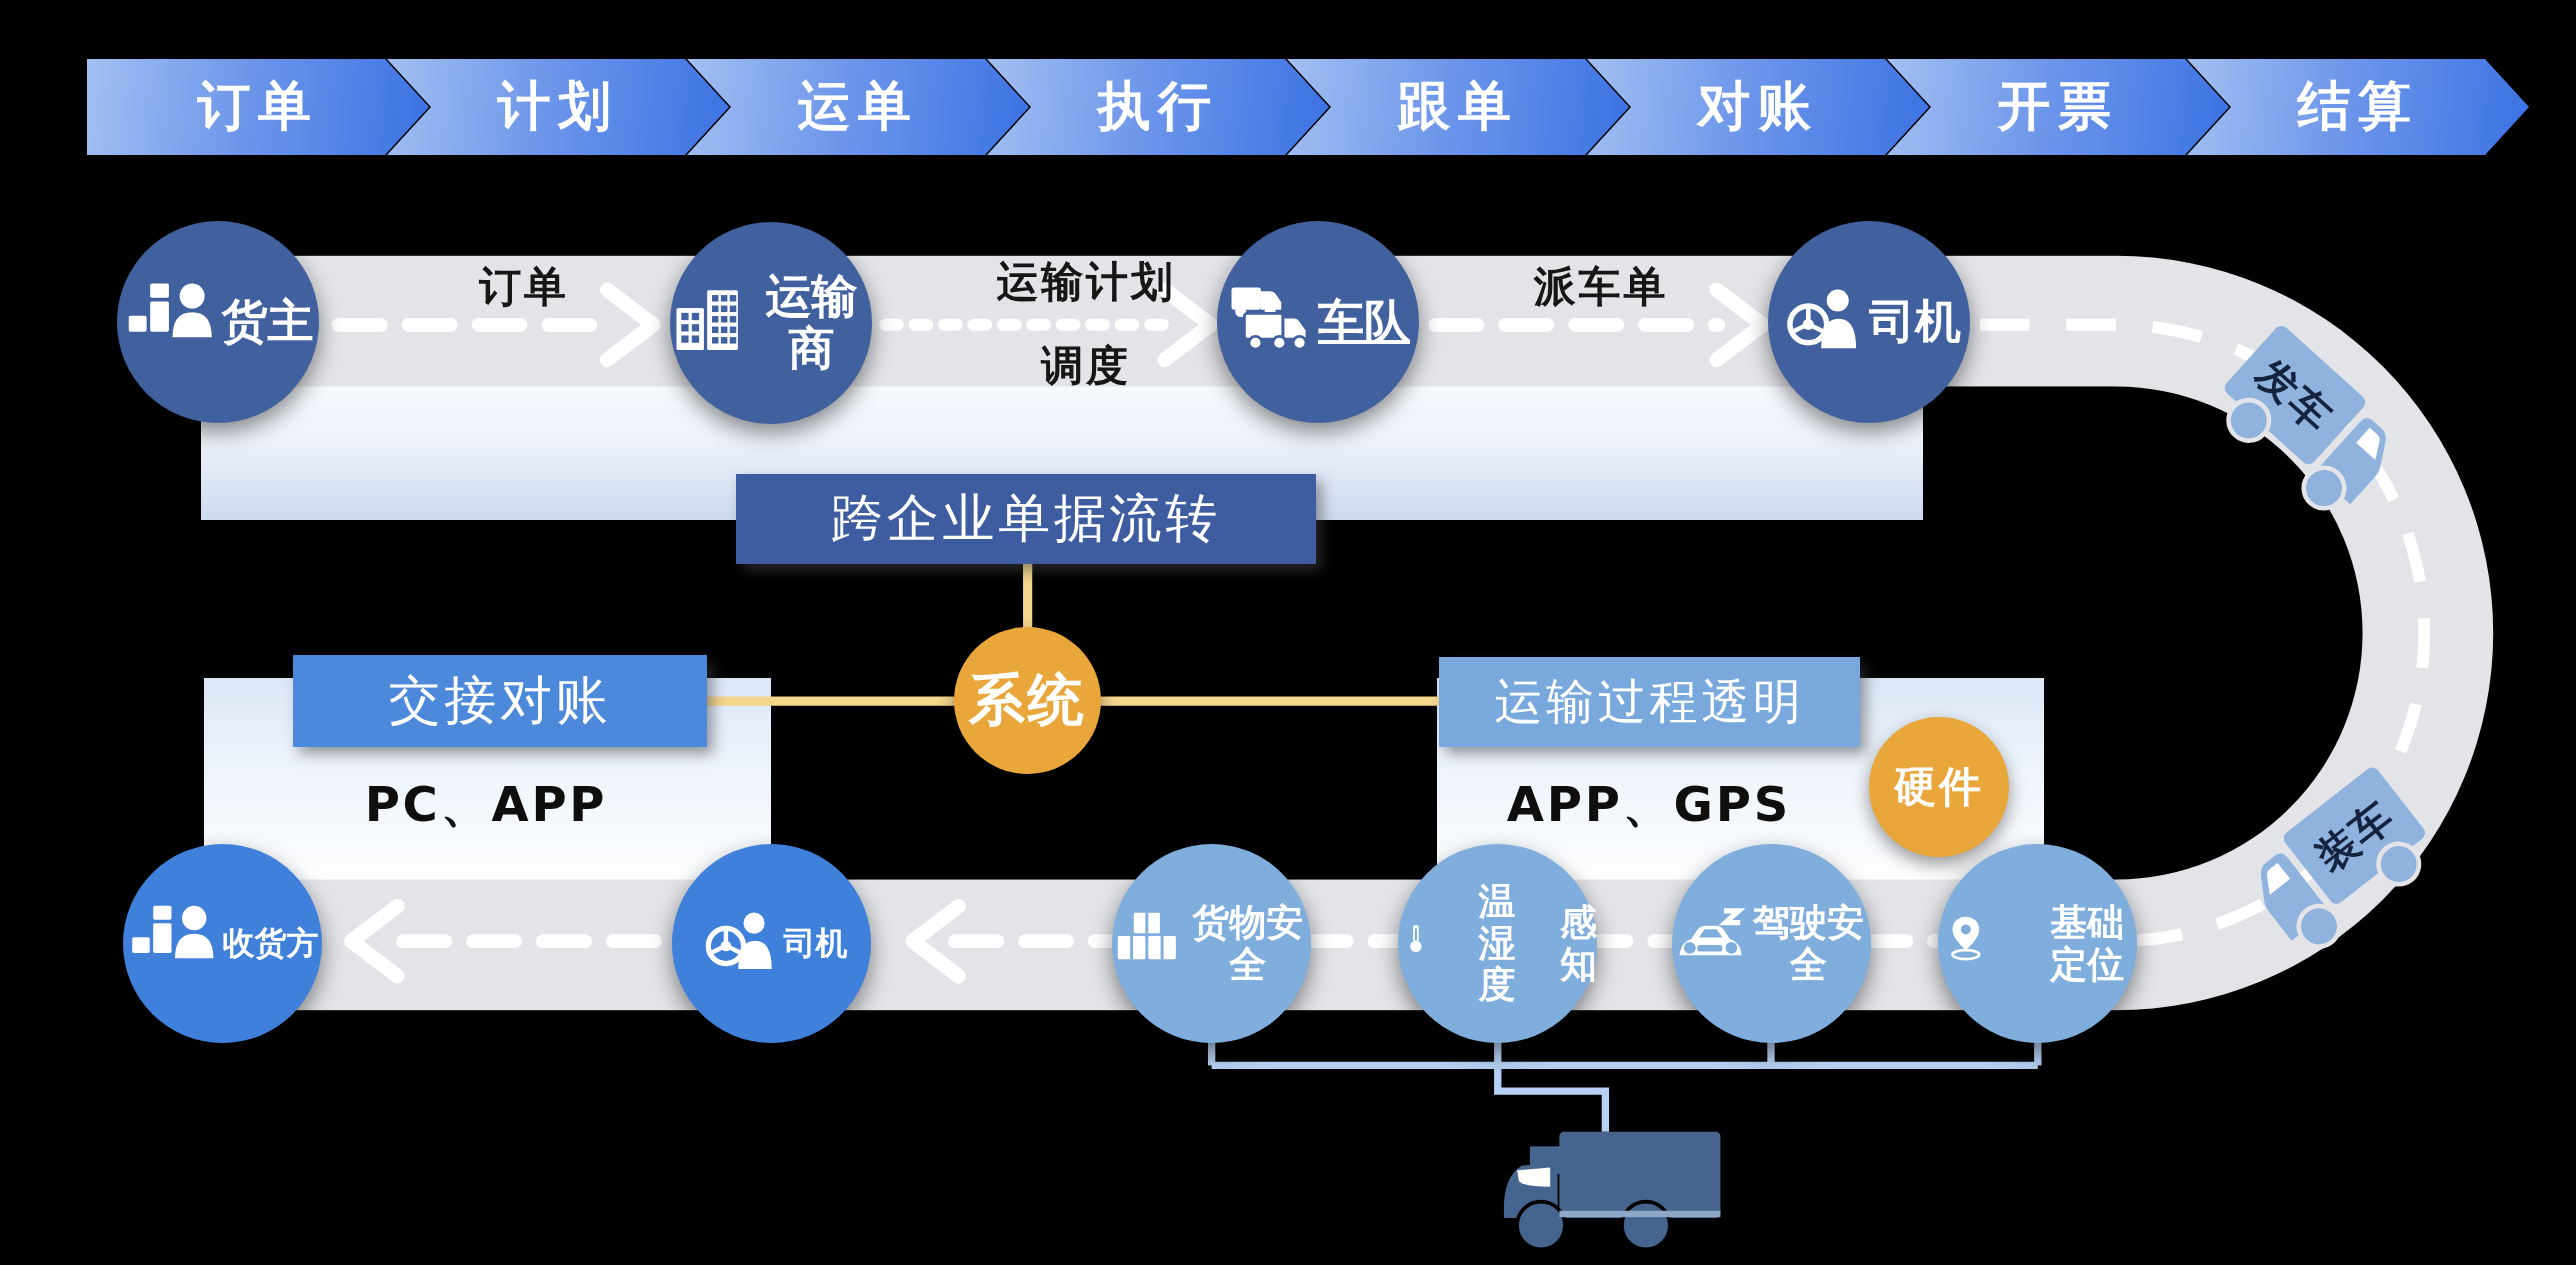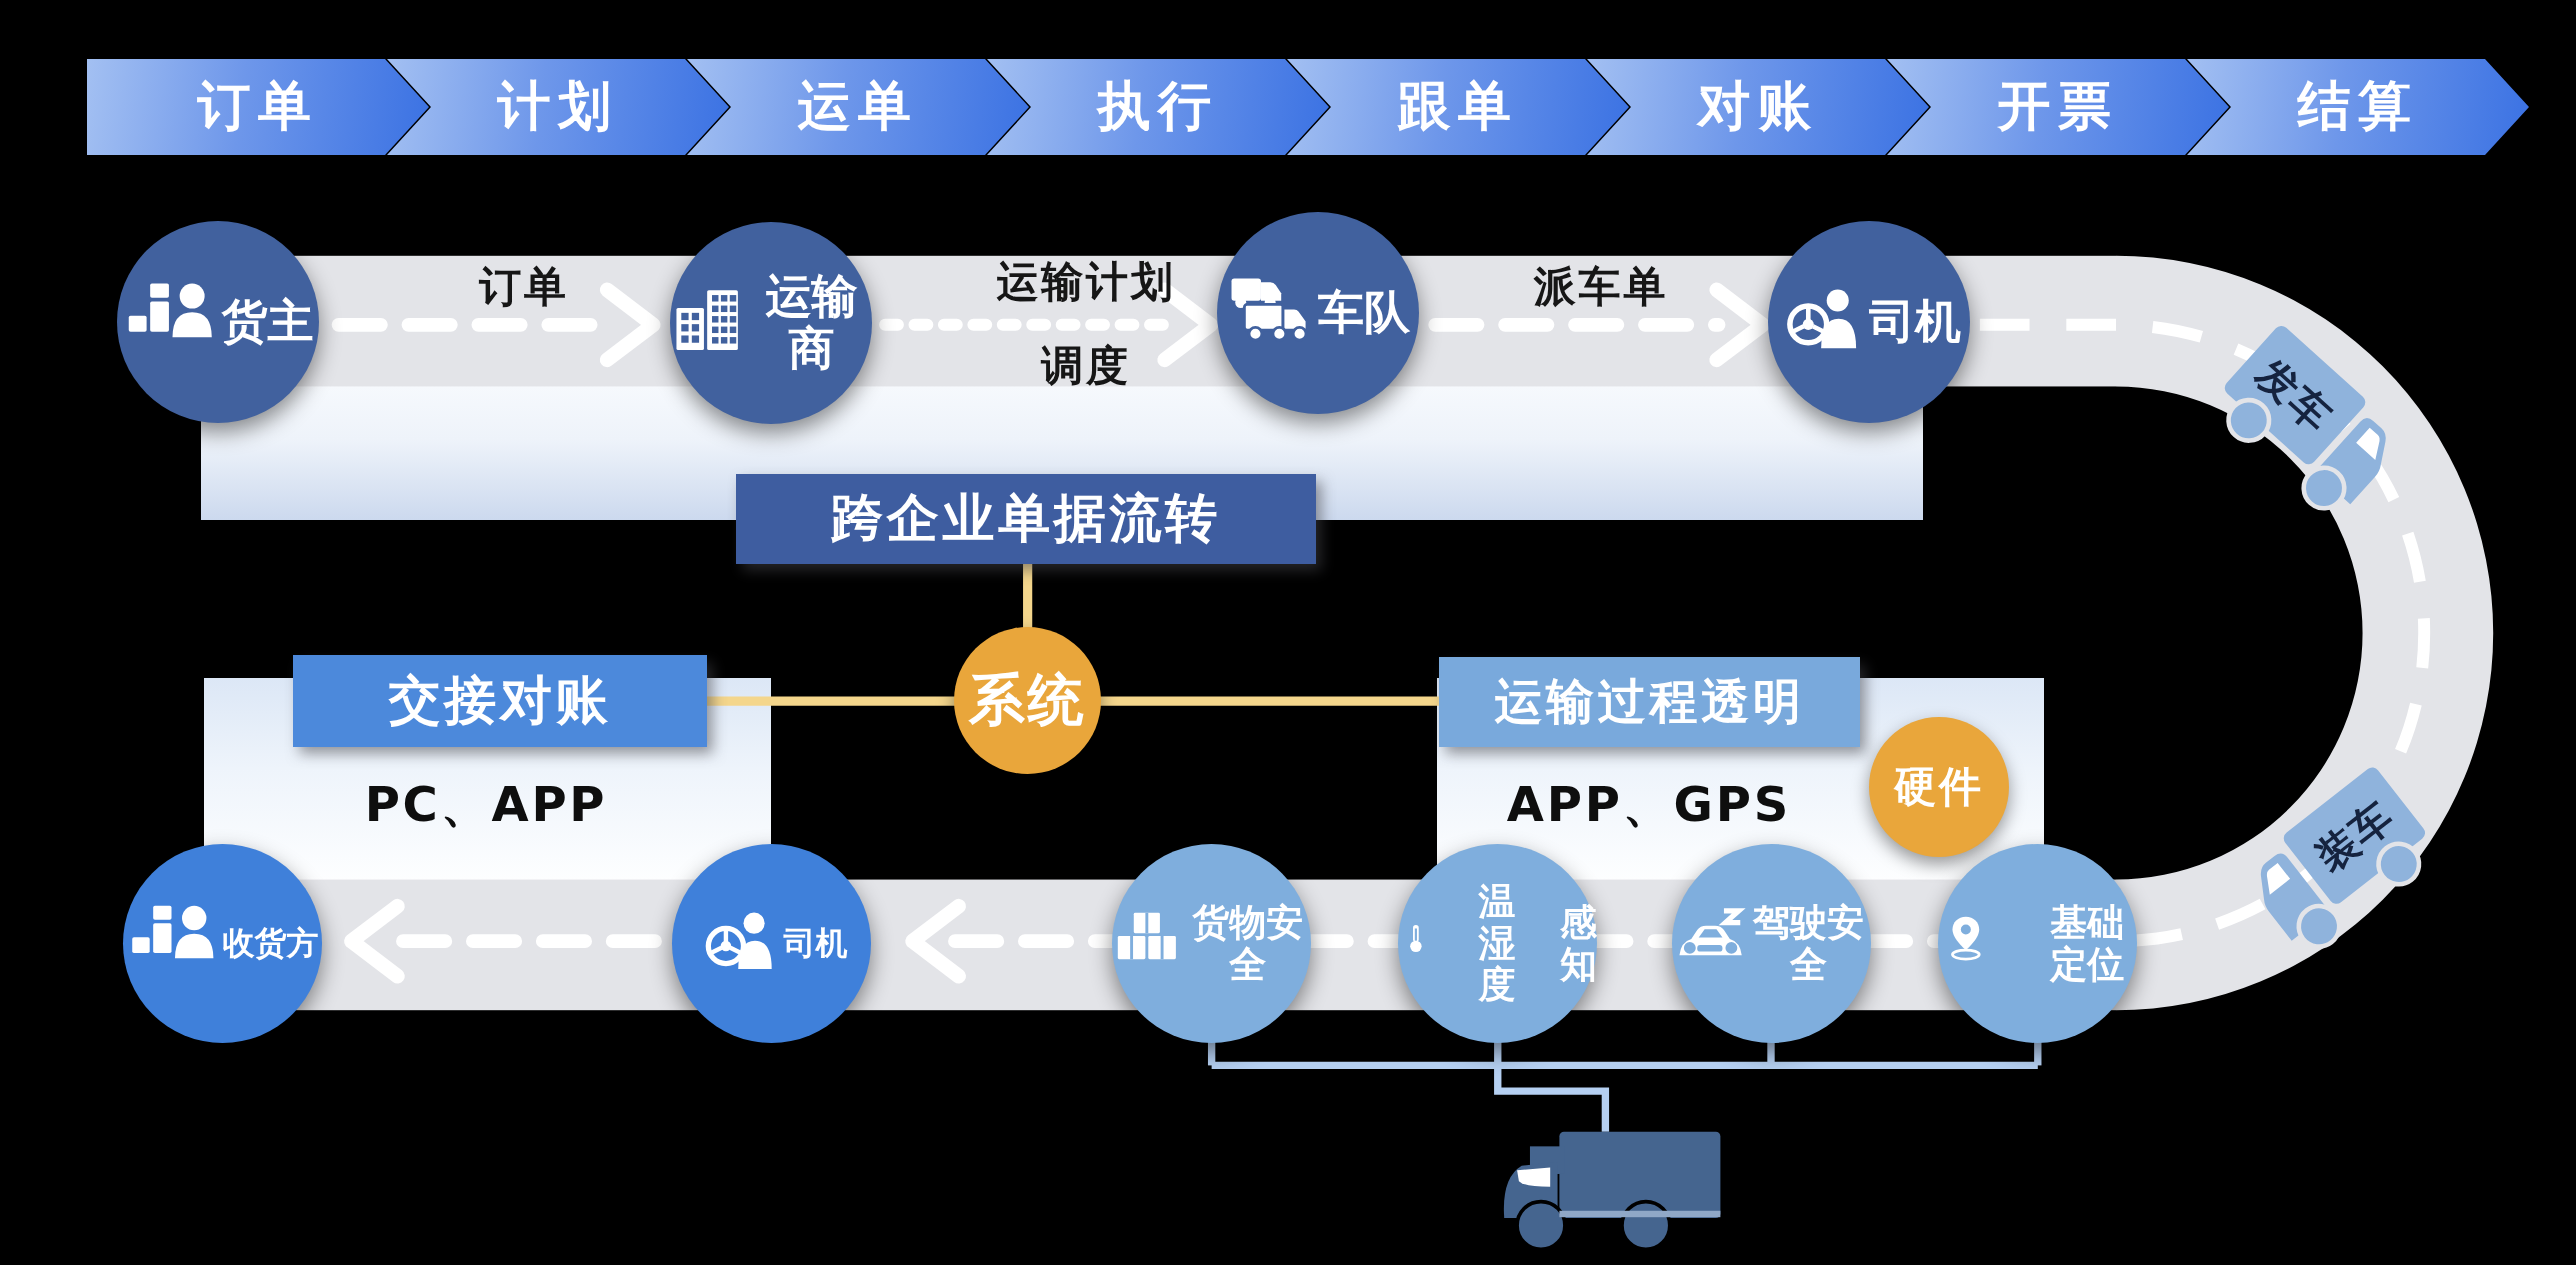--- a/index.html
+++ b/index.html
@@ -27,21 +27,21 @@
     background:linear-gradient(180deg,#f6f9fd 0%,#eef3fa 40%,#ccd9ee 100%);
   }
   .panel-side{
     background:linear-gradient(180deg,#dce7f6 0%,#eef4fb 45%,#fdfeff 100%);
   }
   .panel-left{left:204px;top:678px;width:567px;height:202px;}
   .panel-right{left:1437px;top:678px;width:607px;height:202px;}
   
   .bannerbox{
     position:absolute;display:flex;align-items:center;justify-content:center;
-    color:#fff;font-weight:700;box-shadow:5.5px 7.4px 13px rgba(70,70,75,.55);
+    color:#fff;font-weight:400;box-shadow:5.5px 7.4px 13px rgba(70,70,75,.55);
     letter-spacing:3.7px;
   }
   .banner-doc{left:736px;top:474px;width:580px;height:90px;background:#3e5da0;font-size:52px;}
   .banner-handover{left:293px;top:655px;width:414px;height:92px;background:#4c89db;font-size:52px;}
   .banner-transparency{left:1439px;top:657px;width:421px;height:90px;background:#79a9dc;font-size:48px;}
   
   .node{
     position:absolute;border-radius:50%;
     display:flex;flex-direction:row;align-items:center;justify-content:center;
     color:#fff;font-weight:700;text-align:center;
@@ -228,21 +228,21 @@
         <rect x="63" y="53" width="8" height="8"></rect>
         <rect x="74" y="53" width="8" height="8"></rect>
       <rect x="52" y="66" width="8" height="8"></rect>
         <rect x="63" y="66" width="8" height="8"></rect>
         <rect x="74" y="66" width="8" height="8"></rect>
     </g>
   </svg>
   <div class="nlabel">运输商</div>
 </div>
 
-<div class="node node-dark big" style="left:1217px;top:212px;">
+<div class="node node-dark big" style="left:1217px;top:221px;text-decoration:underline;">
   <svg class="icon" viewBox="0 0 100 80" width="92" height="74">
     <g fill="#fff">
       <rect x="6" y="8" width="32" height="24" rx="3"></rect>
       <path d="M38,12 h10 q4,0 6,3 l6,9 v8 h-22 z"></path>
       <circle cx="16" cy="34" r="6"></circle>
         <circle cx="48" cy="34" r="6"></circle>
     </g>
     <g fill="#fff" stroke="#41619e" stroke-width="3">
       <rect x="20" y="36" width="42" height="28" rx="3"></rect>
       <path d="M62,40 h12 q4,0 6,3 l8,11 v10 h-26 z"></path>

